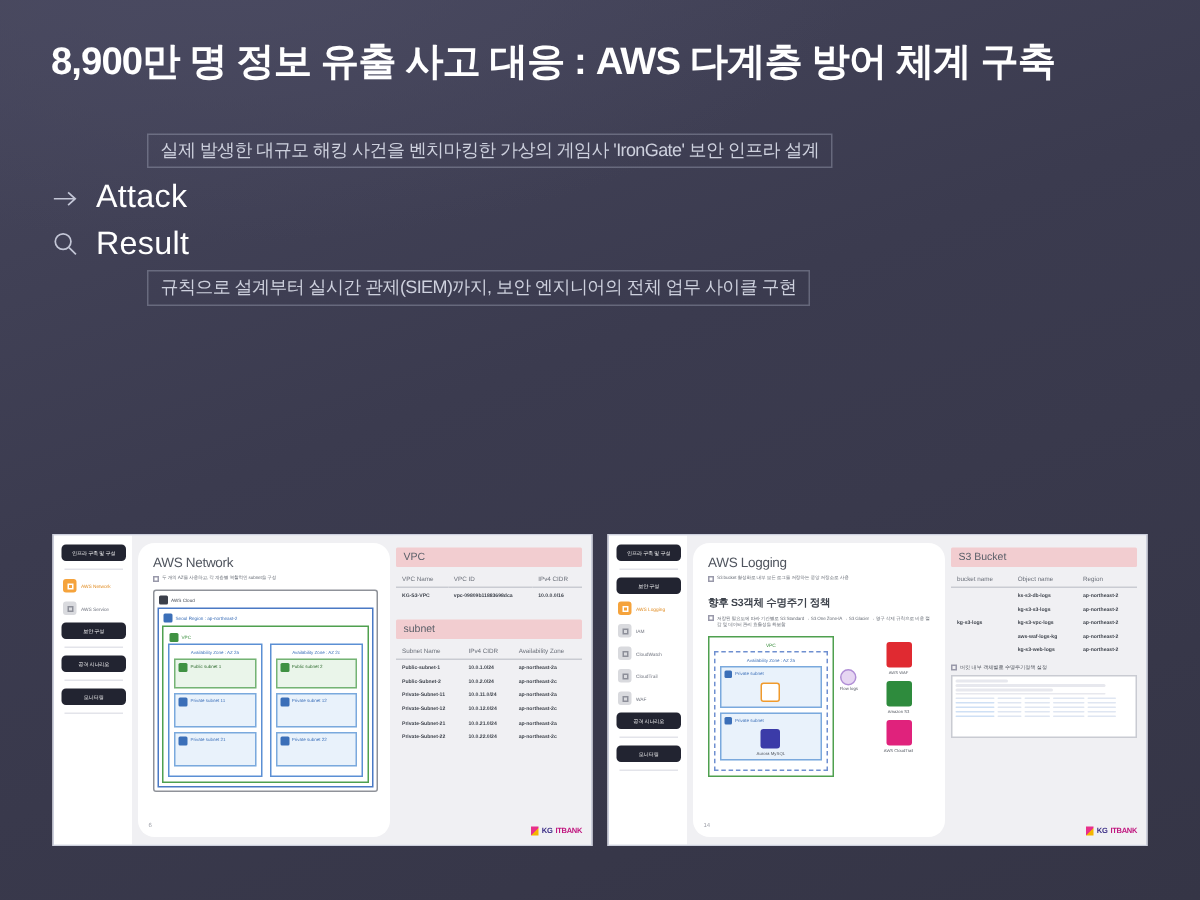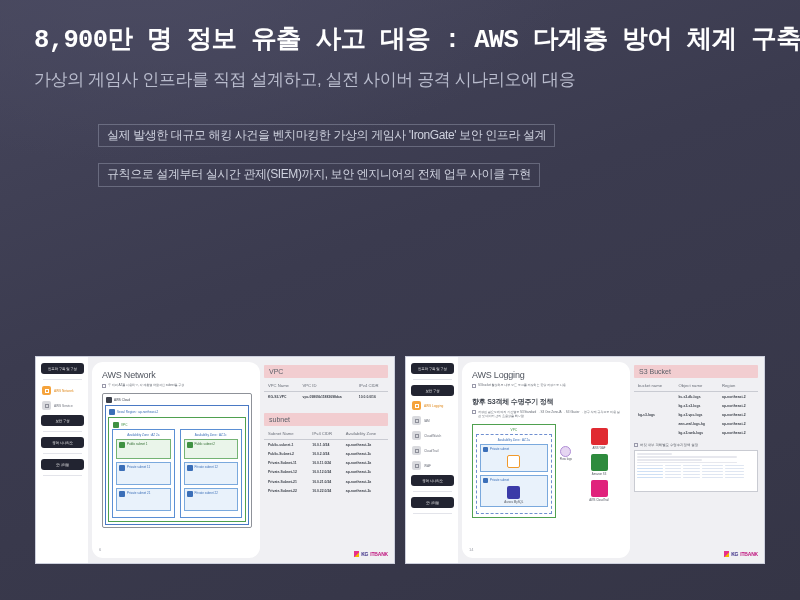--- a/index.html
+++ b/index.html
@@ -11,21 +11,21 @@
       radial-gradient(ellipse 700px 320px at 18% -6%, #4a4a61 0%, rgba(74,74,97,0) 62%),
       linear-gradient(160deg,#46465c 0%,#3b3b4f 42%,#353546 100%);
     color:#ffffff;
   }
   .page { position:relative; width:800px; height:600px; }
 
   
   .hdr { padding:26px 0 0 34px; }
   .hdr-title {
     font-size:25.5px; font-weight:bold; letter-spacing:-0.6px;
-    color:#ffffff; line-height:1.18; white-space:nowrap;font-family:Liberation Mono, monospace;
+    color:#ffffff; line-height:1.18; white-space:nowrap;
   }
   .hdr-sub {
     margin-top:12px; font-size:17px; color:#b9bccd;
     letter-spacing:-0.4px; white-space:nowrap; font-weight:400;
   }
 
   
   .sections { margin-top:26px; padding-left:34px; }
   .sec { margin-bottom:9px; }
   .sec-head { display:flex; align-items:center; gap:11px; }
@@ -156,33 +156,49 @@
   .cklbl { display:flex; gap:2px; align-items:center; font-size:3.4px; color:#4a4f58; margin-top:5px;}
   .cklbl .bx { width:4px;height:4px;border:0.6px solid #99a; flex:none;}
 </style>
 </head>
 <body>
 
 <div class="page">
 
   <div class="hdr">
     <div class="hdr-title">8,900만 명 정보 유출 사고 대응 : AWS 다계층 방어 체계 구축</div>
-    <div class="hdr-sub">가상의 게임사 인프라를 직접 설계하고, 실전 사이버 공격 시나리오에 대응</div>
   </div>
 
   <div class="sections">
 
     <div class="sec">
       <div class="sec-desc">실제 발생한 대규모 해킹 사건을 벤치마킹한 가상의 게임사 'IronGate' 보안 인프라 설계</div>
     </div>
 
     <div class="sec">
+      <div class="sec-head">
+        <span class="sec-icon">
+          <svg viewBox="0 0 20 20" fill="none" stroke="currentColor" stroke-width="1.2">
+            <path d="M2 10h15M12 5.5l5 4.5-5 4.5"></path>
+          </svg>
+        </span>
+        <span class="sec-title">Attack</span>
+      </div>
     </div>
 
     <div class="sec">
+      <div class="sec-head">
+        <span class="sec-icon">
+          <svg viewBox="0 0 20 20" fill="none" stroke="currentColor" stroke-width="1.2">
+            <circle cx="8.5" cy="8.5" r="5.5"></circle>
+              <path d="M12.7 12.7L17.5 17.5"></path>
+          </svg>
+        </span>
+        <span class="sec-title">Result</span>
+      </div>
       <div class="sec-desc">규칙으로 설계부터 실시간 관제(SIEM)까지, 보안 엔지니어의 전체 업무 사이클 구현</div>
     </div>
 
   </div>
 
   <div class="thumbs">
 
     <div class="slide">
       <div class="slide-inner">
 

